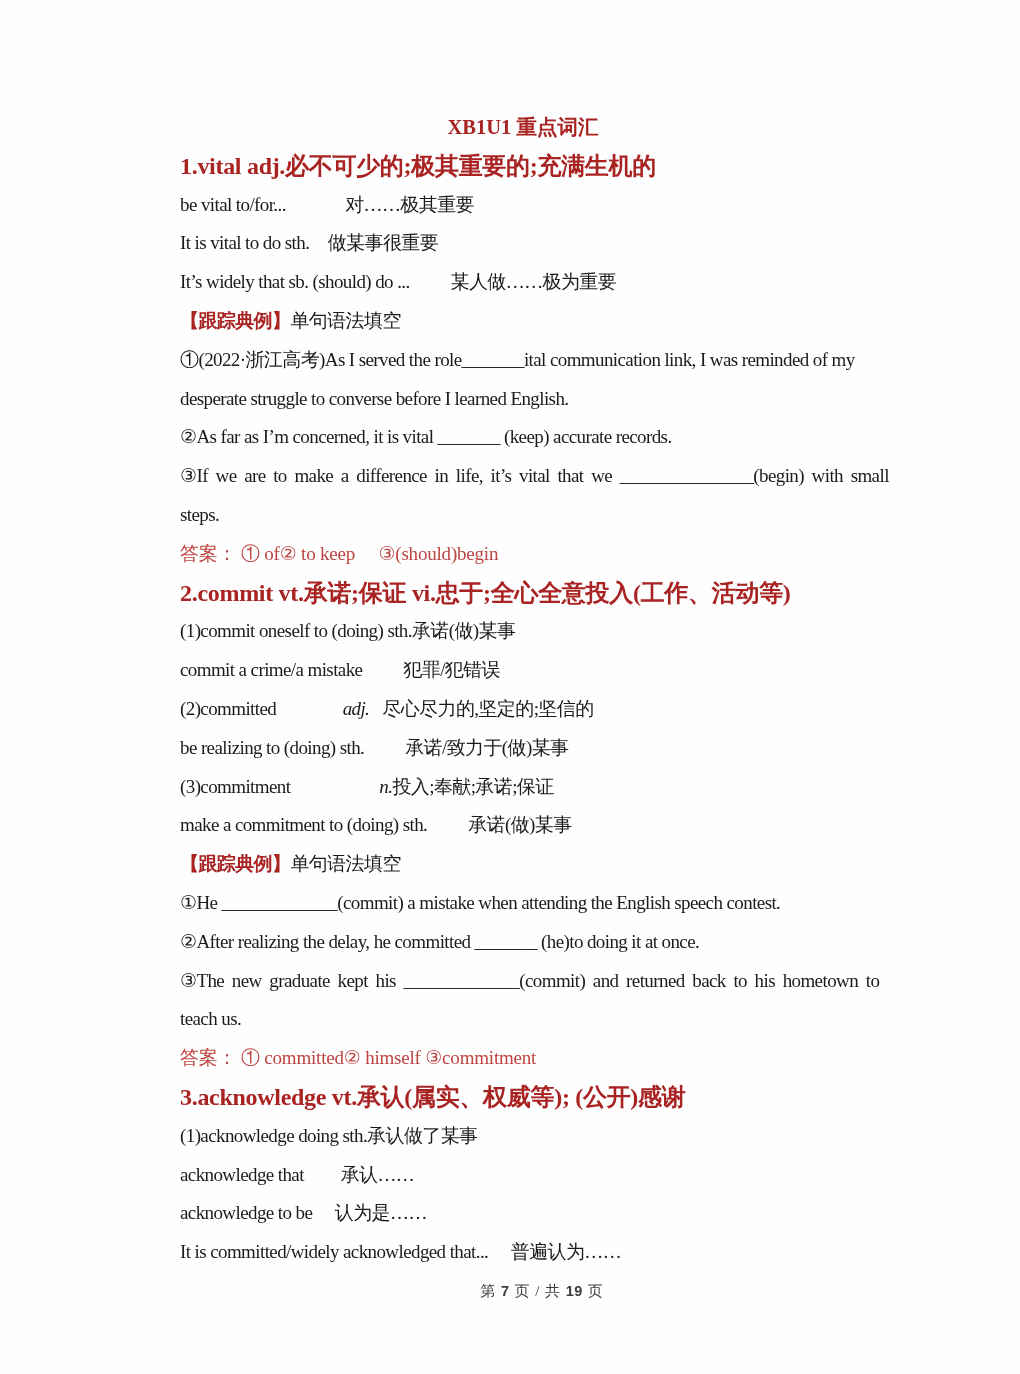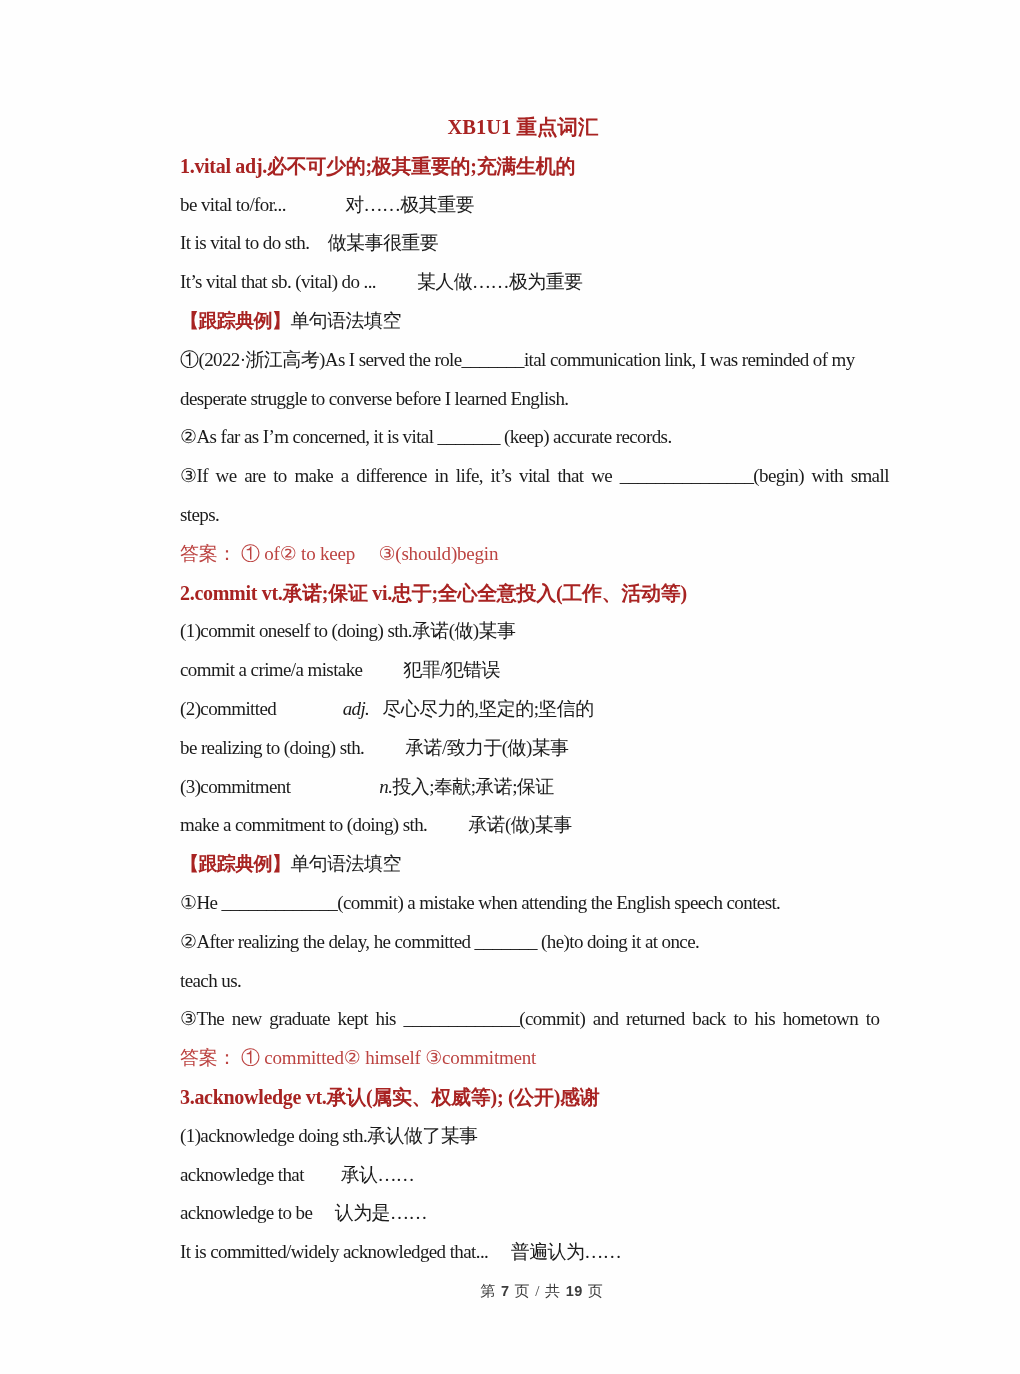--- a/index.html
+++ b/index.html
@@ -35,21 +35,21 @@
   }
   .t-title {
     text-align: center;
     font-size: 20.5px;
     font-weight: bold;
     color: var(--heading-red);
     letter-spacing: 0;
     text-indent: -46px;
   }
   .t-heading {
-    font-size: 20px;
+    font-size: 24px;
     font-weight: bold;
     color: var(--heading-red);
     letter-spacing: -0.3px;
   }
   .t-answer {
     color: var(--answer-red);
     letter-spacing: -0.2px;
   }
   .seg-rb { color: var(--heading-red); font-weight: bold; }
   .seg-i  { font-style: italic; margin-left: 48px; }
@@ -70,40 +70,40 @@
 </style>
 </head>
 <body>
 
 <div class="page">
   <div class="content">
       <div class="line t-title"><span>XB1U1 重点词汇</span></div>
       <div class="line t-heading"><span>1.vital adj.必不可少的;极其重要的;充满生机的</span></div>
       <div class="line t-body"><span>be vital to/for...　　　 对……极其重要</span></div>
       <div class="line t-body"><span>It is vital to do sth.　做某事很重要</span></div>
-      <div class="line t-body"><span>It’s vital that sb. (vital) do ...　　 某人做……极为重要</span></div>
+      <div class="line t-body"><span>It’s widely that sb. (should) do ...　　 某人做……极为重要</span></div>
       <div class="line t-body"><span class="seg-rb">【跟踪典例】</span><span>单句语法填空</span></div>
       <div class="line t-body"><span>①(2022·浙江高考)As I served the role</span><span>_______</span><span>ital communication link, I was reminded of my</span></div>
       <div class="line t-body"><span>desperate struggle to converse before I learned English.</span></div>
       <div class="line t-body"><span>②As far as I’m concerned, it is vital </span><span>_______</span><span> (keep) accurate records.</span></div>
       <div class="line t-body wide"><span>③If we are to make a difference in life, it’s vital that we </span><span>______________</span><span>_(begin) with small</span></div>
       <div class="line t-body"><span>steps.</span></div>
       <div class="line t-answer"><span>答案： ① of② to keep　 ③(should)begin</span></div>
       <div class="line t-heading"><span>2.commit vt.承诺;保证 vi.忠于;全心全意投入(工作、活动等)</span></div>
       <div class="line t-body"><span>(1)commit oneself to (doing) sth.承诺(做)某事</span></div>
       <div class="line t-body"><span>commit a crime/a mistake　　 犯罪/犯错误</span></div>
       <div class="line t-body"><span>(2)committed　</span><span class="seg-i">adj.</span><span>  尽心尽力的,坚定的;坚信的</span></div>
       <div class="line t-body"><span>be realizing to (doing) sth.　　 承诺/致力于(做)某事</span></div>
       <div class="line t-body"><span>(3)commitment　　 </span><span class="seg-i">n.</span><span>投入;奉献;承诺;保证</span></div>
       <div class="line t-body"><span>make a commitment to (doing) sth.　　 承诺(做)某事</span></div>
       <div class="line t-body"><span class="seg-rb">【跟踪典例】</span><span>单句语法填空</span></div>
       <div class="line t-body"><span>①He </span><span>_____________</span><span>(commit) a mistake when attending the English speech contest.</span></div>
       <div class="line t-body"><span>②After realizing the delay, he committed </span><span>_______</span><span> (he)to doing it at once.</span></div>
+      <div class="line t-body wide"><span>③The new graduate kept his </span><span>_____________</span><span>(commit) and returned back to his hometown to</span></div>
       <div class="line t-body"><span>teach us.</span></div>
-      <div class="line t-body wide"><span>③The new graduate kept his </span><span>_____________</span><span>(commit) and returned back to his hometown to</span></div>
       <div class="line t-answer"><span>答案： ① committed② himself ③commitment</span></div>
       <div class="line t-heading"><span>3.acknowledge vt.承认(属实、权威等); (公开)感谢</span></div>
       <div class="line t-body"><span>(1)acknowledge doing sth.承认做了某事</span></div>
       <div class="line t-body"><span>acknowledge that　　承认……</span></div>
       <div class="line t-body"><span>acknowledge to be　 认为是……</span></div>
       <div class="line t-body"><span>It is committed/widely acknowledged that...　 普遍认为……</span></div>
     </div>
   <div class="footer"><span>第 </span><span class="num">7</span><span> 页 / 共 </span><span class="num">19</span><span> 页</span></div>
 </div>
 

